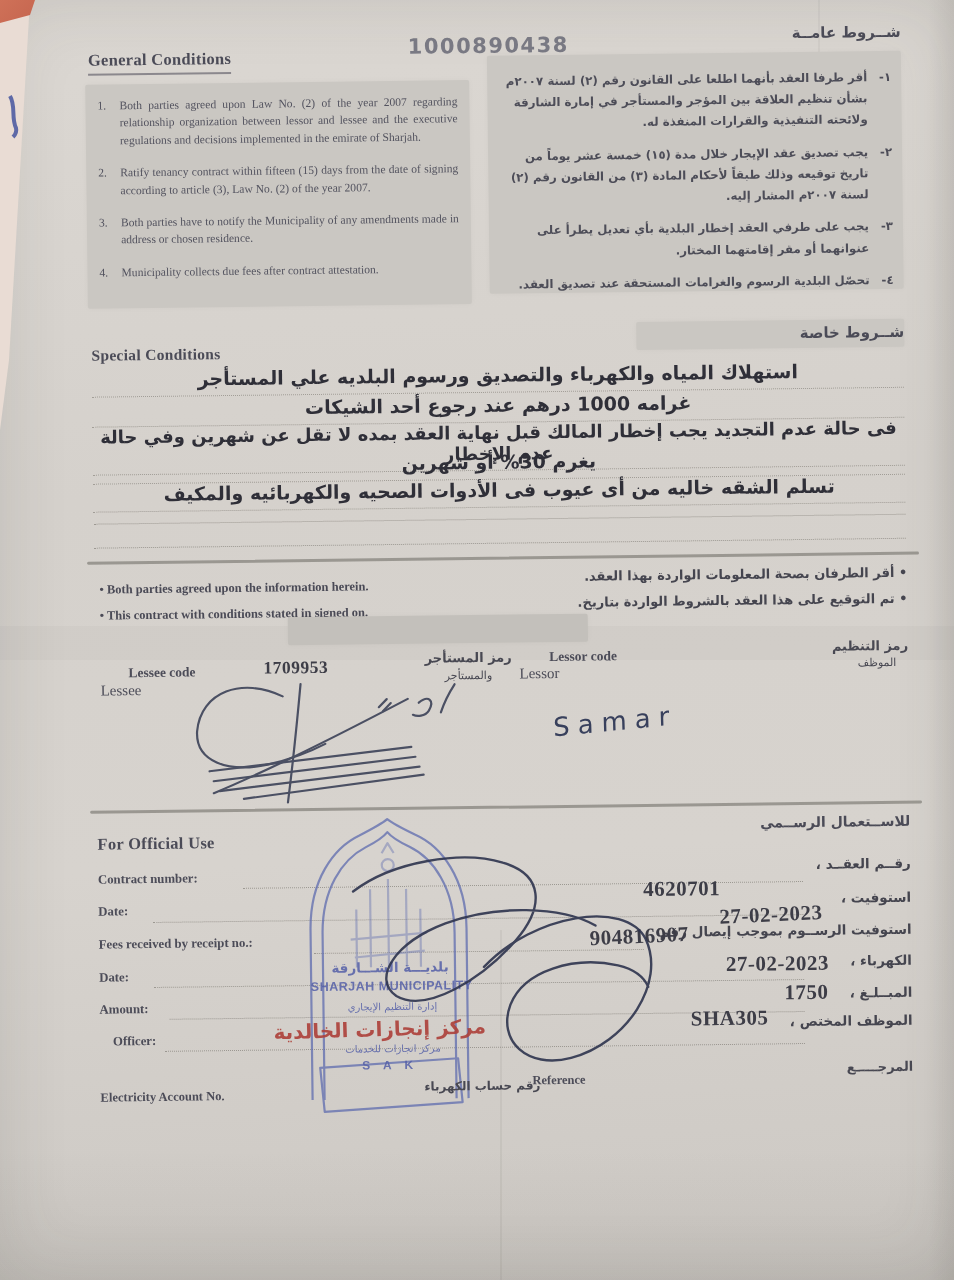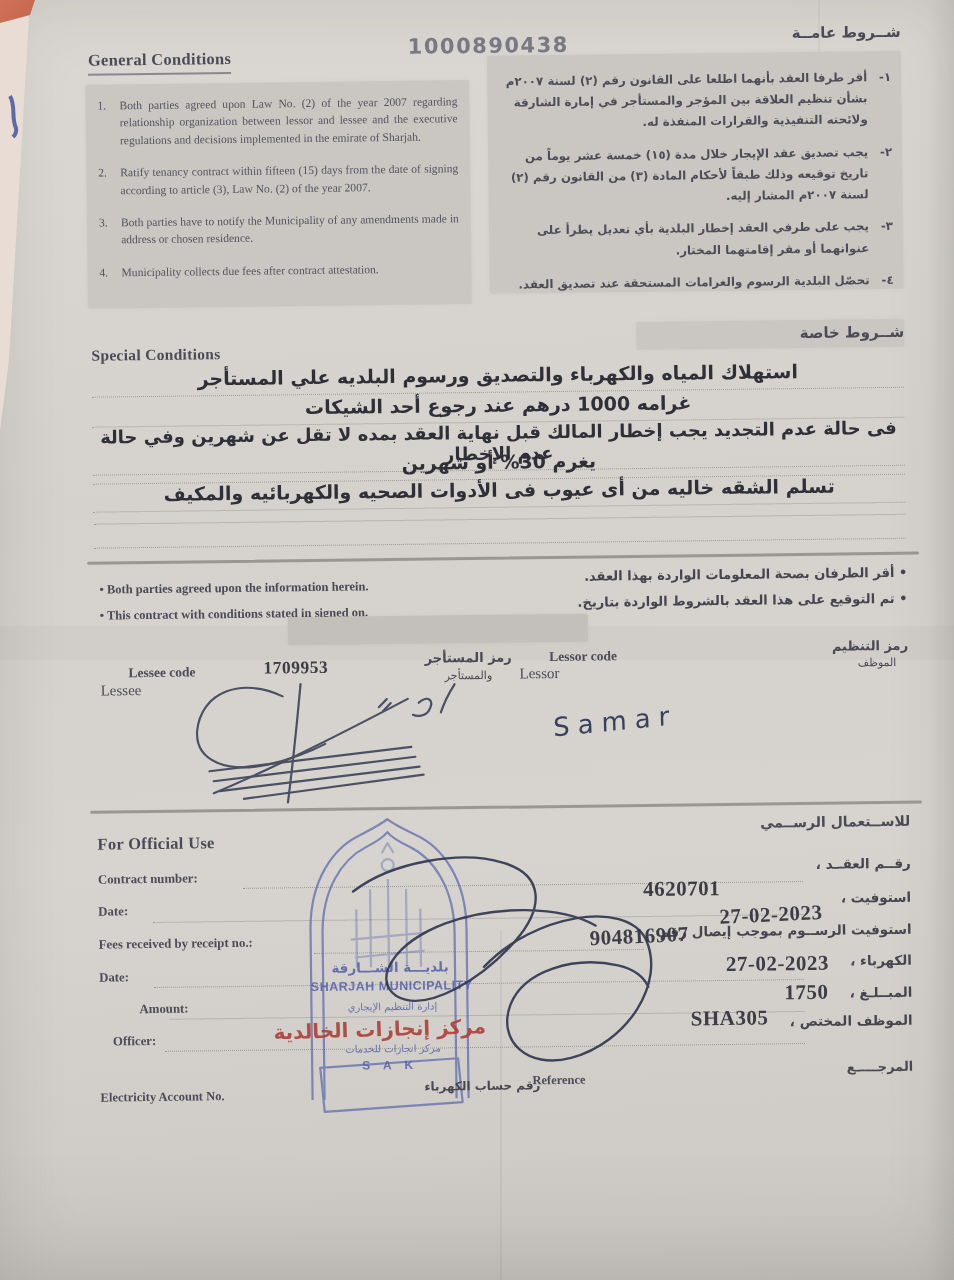--- a/index.html
+++ b/index.html
@@ -201,21 +201,21 @@
     <div class="off-lbl" style="left:95px;top:933px;">Fees received by receipt no.:</div>
     <div class="off-ar" style="right:46px;top:926px;">استوفيت الرســوم بموجب إيصال رقم</div>
     <div class="dots" style="left:310px;top:950px;width:330px;"></div>
     <div class="off-val" style="left:586px;top:926px;transform:rotate(-2deg);">904816907</div>
 
     <div class="off-lbl" style="left:95px;top:966px;">Date:</div>
     <div class="off-ar" style="right:46px;top:957px;">الكهرباء ،</div>
     <div class="dots" style="left:150px;top:982px;width:650px;"></div>
     <div class="off-val" style="left:722px;top:955px;">27-02-2023</div>
 
-    <div class="off-lbl" style="left:95px;top:998px;margin-left:40px;">Amount:</div>
+    <div class="off-lbl" style="left:95px;top:998px;">Amount:</div>
     <div class="off-ar" style="right:46px;top:989px;">المبــلـغ ،</div>
     <div class="dots" style="left:165px;top:1014px;width:635px;"></div>
     <div class="off-val" style="left:780px;top:984px;">1750</div>
 
     <div class="off-lbl" style="left:108px;top:1030px;">Officer:</div>
     <div class="off-ar" style="right:46px;top:1017px;">الموظف المختص ،</div>
     <div class="dots" style="left:160px;top:1046px;width:640px;"></div>
     <div class="off-val" style="left:686px;top:1009px;">SHA305</div>
 
     <svg style="left:293px;top:816px;" width="185" height="295" viewBox="0 0 185 295">

